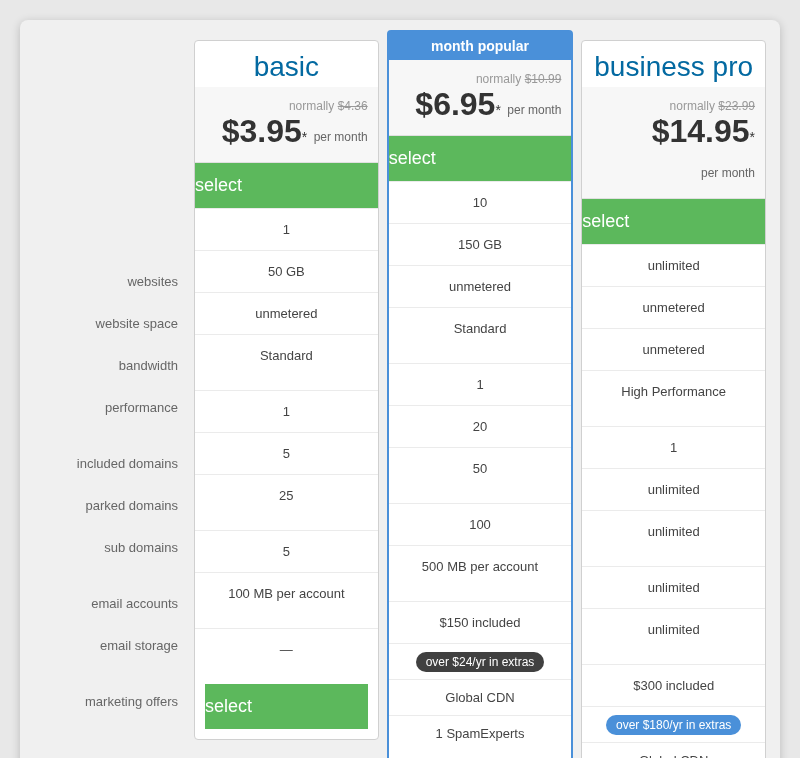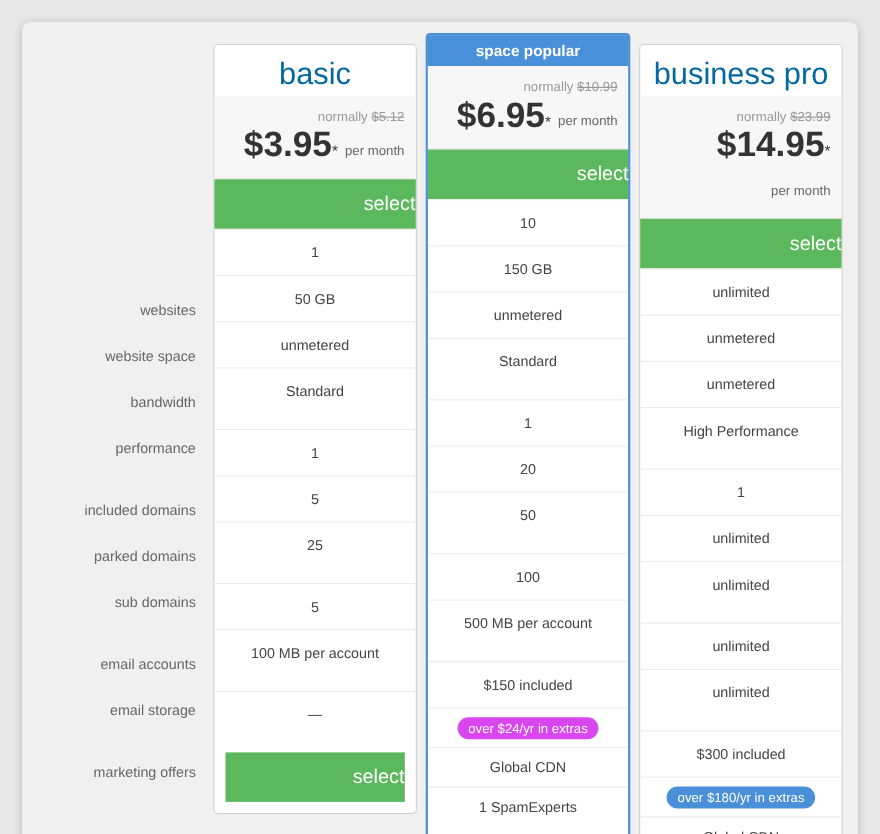--- a/index.html
+++ b/index.html
@@ -106,21 +106,21 @@
       color: #666;
       display: inline-block;
       vertical-align: bottom;
       margin-bottom: 6px;
       margin-left: 2px;
       margin-top: 16px;
     }
     .select-btn {
       background: #5cb85c;
       color: #fff;
-      text-align: right;
+      text-align: left;
       padding: 12px 0;
       font-size: 18px;
       cursor: pointer;
       font-weight: 300;
       border: none;
       width: 100%;
     }
     .feature-row {
       height: 42px;
       display: flex;
@@ -130,21 +130,21 @@
       color: #444;
       border-top: 1px solid #ebebeb;
       text-align: center;
       padding: 0 6px;
     }
     .feature-row.spacer {
       height: 14px;
       border-top: none;
     }
     .extras-badge {
-      background: #d946ef;
+      background: #404040;
       color: #fff;
       border-radius: 12px;
       padding: 3px 10px;
       font-size: 12px;
       display: inline-block;
     }
     .extras-badge.blue {
       background: #4a90d9;
     }
     .extras-list-item {
@@ -183,21 +183,21 @@
       <div class="label-row">marketing offers</div>
     </div>
 
     <div class="plans-area">
 
       <div class="plan-col">
         <div class="plan-header-label">basic</div>
         <div class="pricing-box">
           <div class="normally">
             <span>normally</span>
-            <span class="strikethrough">$5.12</span>
+            <span class="strikethrough">$4.36</span>
           </div>
           <div>
             <span class="price-main">$3.95</span><span class="price-asterisk">*</span>
             <span class="per-month">per month</span>
           </div>
         </div>
         <button class="select-btn">select</button>
         <div class="feature-row">1</div>
         <div class="feature-row">50 GB</div>
         <div class="feature-row">unmetered</div>
@@ -210,21 +210,21 @@
         <div class="feature-row">5</div>
         <div class="feature-row">100 MB per account</div>
         <div class="feature-row spacer"></div>
         <div class="feature-row">—</div>
         <div style="padding: 10px;">
           <button class="select-btn bottom-select">select</button>
         </div>
       </div>
 
       <div class="plan-col popular">
-        <div class="popular-badge">space popular</div>
+        <div class="popular-badge">month popular</div>
         <div class="pricing-box">
           <div class="normally">
             <span>normally</span>
             <span class="strikethrough">$10.99</span>
           </div>
           <div>
             <span class="price-main">$6.95</span><span class="price-asterisk">*</span>
             <span class="per-month">per month</span>
           </div>
         </div>

